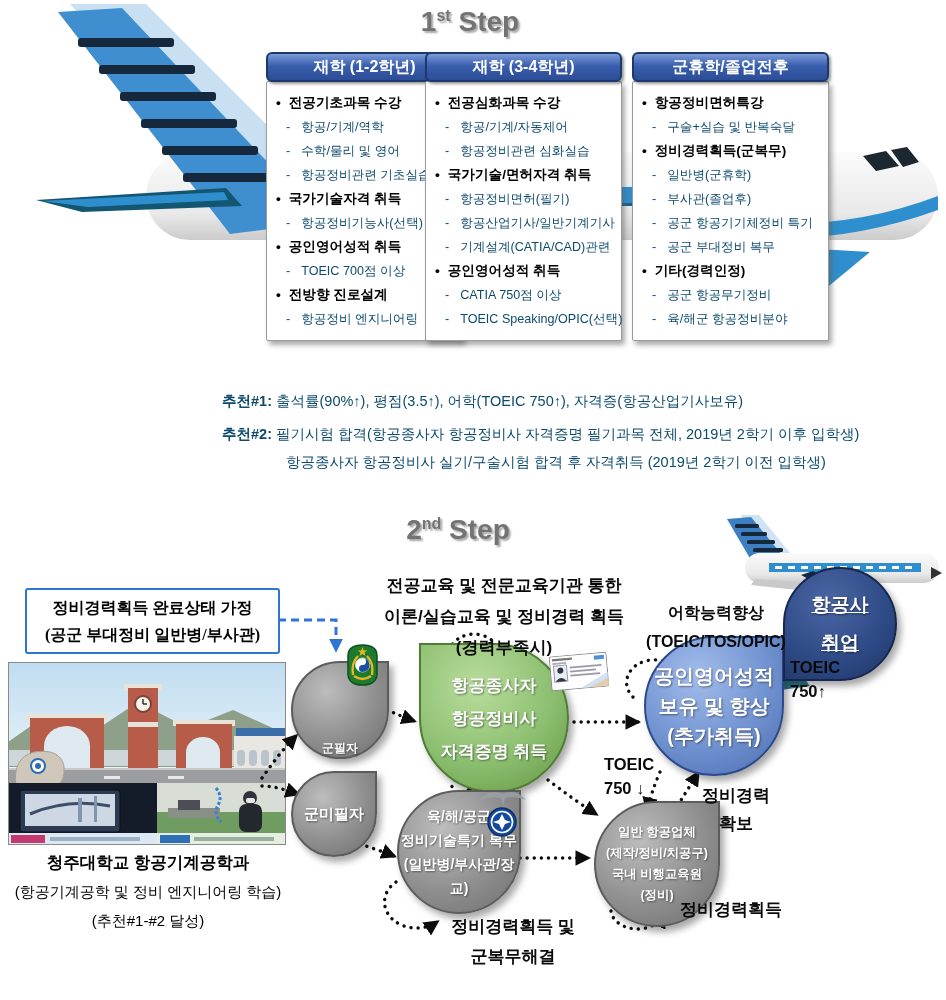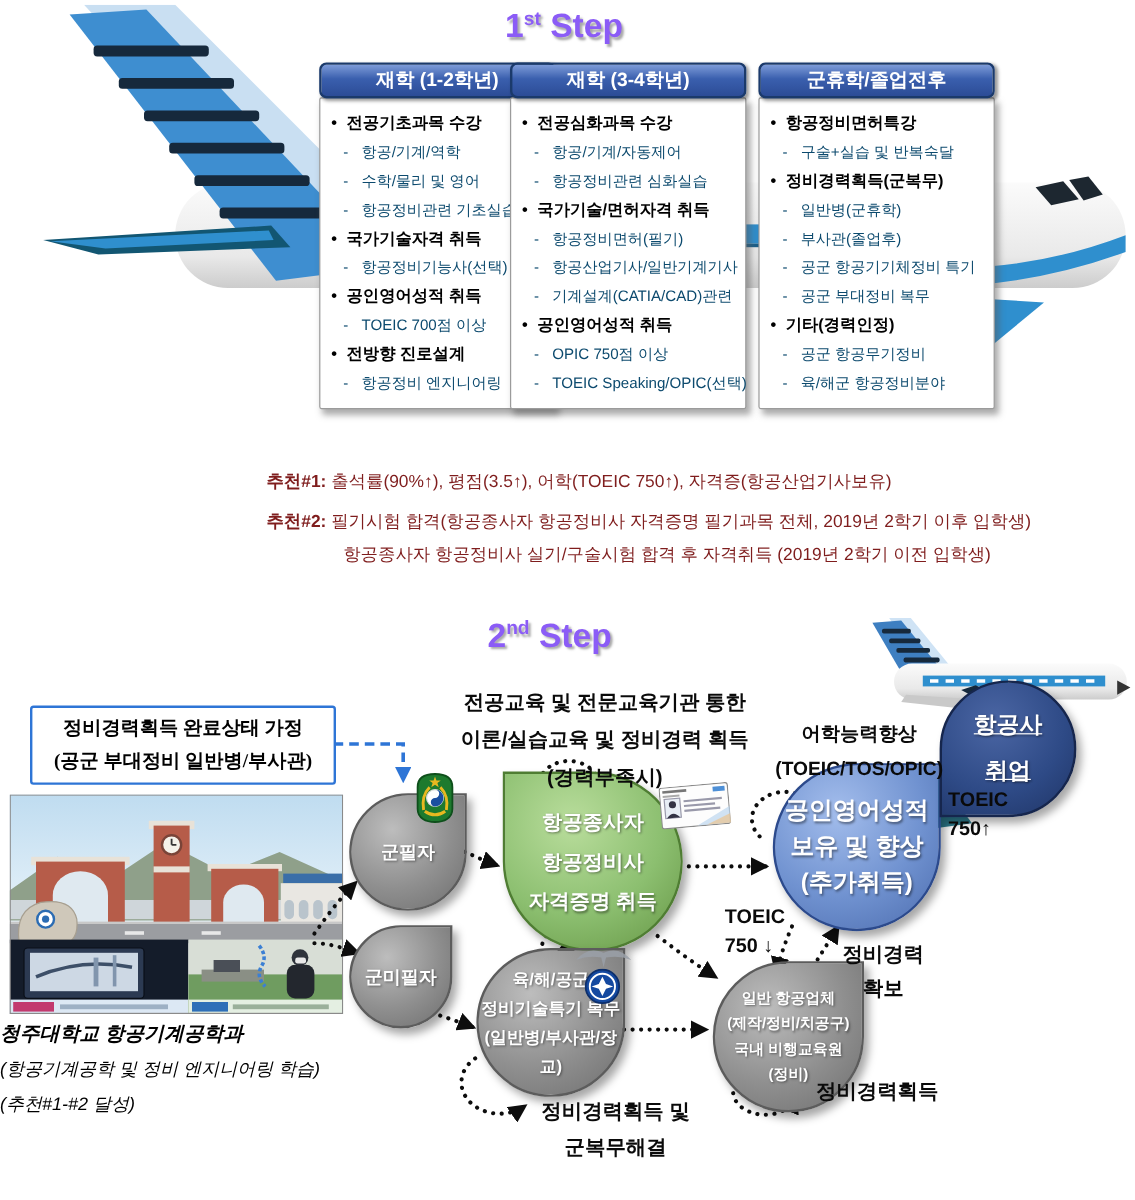--- a/index.html
+++ b/index.html
@@ -1,46 +1,46 @@
 <!DOCTYPE html>
 <html><head>
 <meta charset="utf-8">
 <style>
   html,body{margin:0;padding:0;background:#fff;}
   #canvas{position:relative;width:946px;height:1000px;background:#fff;overflow:hidden;
           font-family:"Liberation Sans","DejaVu Sans",sans-serif;color:#000;}
 
   
   .step-title{position:absolute;width:220px;text-align:center;font-size:28px;font-weight:bold;
-              color:#8b5cf6;text-shadow:2px 2px 2px rgba(0,0,0,.35);z-index:20;}
+              color:#737373;text-shadow:2px 2px 2px rgba(0,0,0,.35);z-index:20;}
   .step-title sup{font-size:16px;vertical-align:super;}
 
   
   .col{position:absolute;width:197px;z-index:10;}
   .col .hdr{height:26px;display:flex;align-items:center;justify-content:center;
             background:linear-gradient(#7d9bd8,#3a5fae 45%,#2c4c96);
             border:2px solid #1b3a6b;border-radius:6px;color:#fff;font-weight:bold;font-size:16px;
             box-shadow:2px 2px 3px rgba(0,0,0,.4);position:relative;z-index:2;}
   .col .box{margin-top:-1px;background:#fff;border:1.6px solid #9b9b9b;border-radius:2px;
             box-shadow:3px 4px 5px rgba(90,90,90,.5);padding:9px 4px 7px 7px;position:relative;z-index:1;}
   .main{font-size:13.6px;font-weight:bold;line-height:20px;margin:2px 0;white-space:nowrap;}
   .main::before{content:"•";margin:0 8px 0 2px;}
   .sub{font-size:12.6px;color:#0c4a6e;line-height:20px;margin:4px 0;padding-left:12px;white-space:nowrap;}
   .sub::before{content:"-";margin-right:11px;}
 
   
-  .rec{position:absolute;font-size:14.5px;white-space:nowrap;z-index:10;color:#7f1d1d;}
+  .rec{position:absolute;font-size:14.5px;white-space:nowrap;z-index:10;color:#0c4a6e;}
   .rec b{font-weight:bold;}
 
   
   .assume{position:absolute;left:25px;top:588px;width:251px;height:62px;background:#fff;
           border:2.5px solid #2e75d6;border-radius:3px;display:flex;flex-direction:column;
           align-items:center;justify-content:center;font-weight:bold;font-size:16px;line-height:27px;
           z-index:12;text-align:center;font-family:Liberation Serif, serif;}
-  .caption{position:absolute;left:0;top:848px;width:296px;z-index:12;font-style:italic;}
+  .caption{position:absolute;left:0;top:848px;width:296px;text-align:center;z-index:12;}
   .caption .c1{font-weight:bold;font-size:16.5px;line-height:29px;}
   .caption .c2,.caption .c3{font-size:15px;line-height:29px;}
 
   .note{position:absolute;font-weight:bold;color:#0a0a0a;z-index:15;text-align:center;white-space:nowrap;}
 
   .drop{position:absolute;display:flex;flex-direction:column;align-items:center;justify-content:center;
         color:#fff;font-weight:bold;text-align:center;z-index:10;
         text-shadow:1px 1px 2px rgba(0,0,0,.45);box-shadow:4px 5px 7px rgba(0,0,0,.35);}
   .tip-tr{border-radius:50% 0 50% 50%;}
   .tip-tl{border-radius:0 50% 50% 50%;}
@@ -117,21 +117,21 @@
       </div>
     <div class="box">
       <div class="main"><span>전공심화과목 수강</span></div>
       <div class="sub"><span>항공/기계/자동제어</span></div>
       <div class="sub"><span>항공정비관련 심화실습</span></div>
       <div class="main"><span>국가기술/면허자격 취득</span></div>
       <div class="sub"><span>항공정비면허(필기)</span></div>
       <div class="sub"><span>항공산업기사/일반기계기사</span></div>
       <div class="sub"><span>기계설계(CATIA/CAD)관련</span></div>
       <div class="main"><span>공인영어성적 취득</span></div>
-      <div class="sub"><span>OPIC 750점 이상</span></div>
+      <div class="sub"><span>CATIA 750점 이상</span></div>
       <div class="sub"><span>TOEIC Speaking/OPIC(선택)</span></div>
     </div>
   </div>
 
   <div class="col" style="left:632px;top:52px;">
     <div class="hdr">
         <span>군휴학/졸업전후</span>
       </div>
     <div class="box">
       <div class="main"><span>항공정비면허특강</span></div>
@@ -276,21 +276,21 @@
       <path d="M674,812 C682,798 690,786 698,773" marker-end="url(#mBlack)"></path>
       <path d="M660,772 C654,786 650,798 647,810" marker-end="url(#mBlack)"></path>
       <path d="M496,645 A22,18 0 1 0 452,664" marker-end="url(#mBlack)"></path>
       <path d="M633,697 A23,19 0 1 1 675,668" marker-end="url(#mBlack)"></path>
       <path d="M396,882 A27,22 0 1 0 437,922" marker-end="url(#mBlack)"></path>
       <path d="M612,904 A26,19 0 1 0 663,915" marker-end="url(#mBlack)"></path>
     </g>
     <polygon points="752,694 782,648 810,686" fill="#2e7d8f"></polygon>
   </svg>
 
-  <div class="drop gray-drop tip-tr" style="left:291px;top:661px;width:94px;height:94px;font-size:15px;">
+  <div class="drop gray-drop tip-tr" style="left:291px;top:661px;width:94px;height:94px;font-size:12px;justify-content:flex-end;">
     <span>군필자</span>
   </div>
 
   <div class="drop gray-drop tip-tr" style="left:291px;top:771px;width:82px;height:82px;font-size:15px;">
     <span>군미필자</span>
   </div>
 
   <div class="drop green-drop tip-tl" style="left:419px;top:643px;width:146px;height:146px;font-size:17px;line-height:33px;">
     <span>항공종사자</span>
     <span>항공정비사</span>

